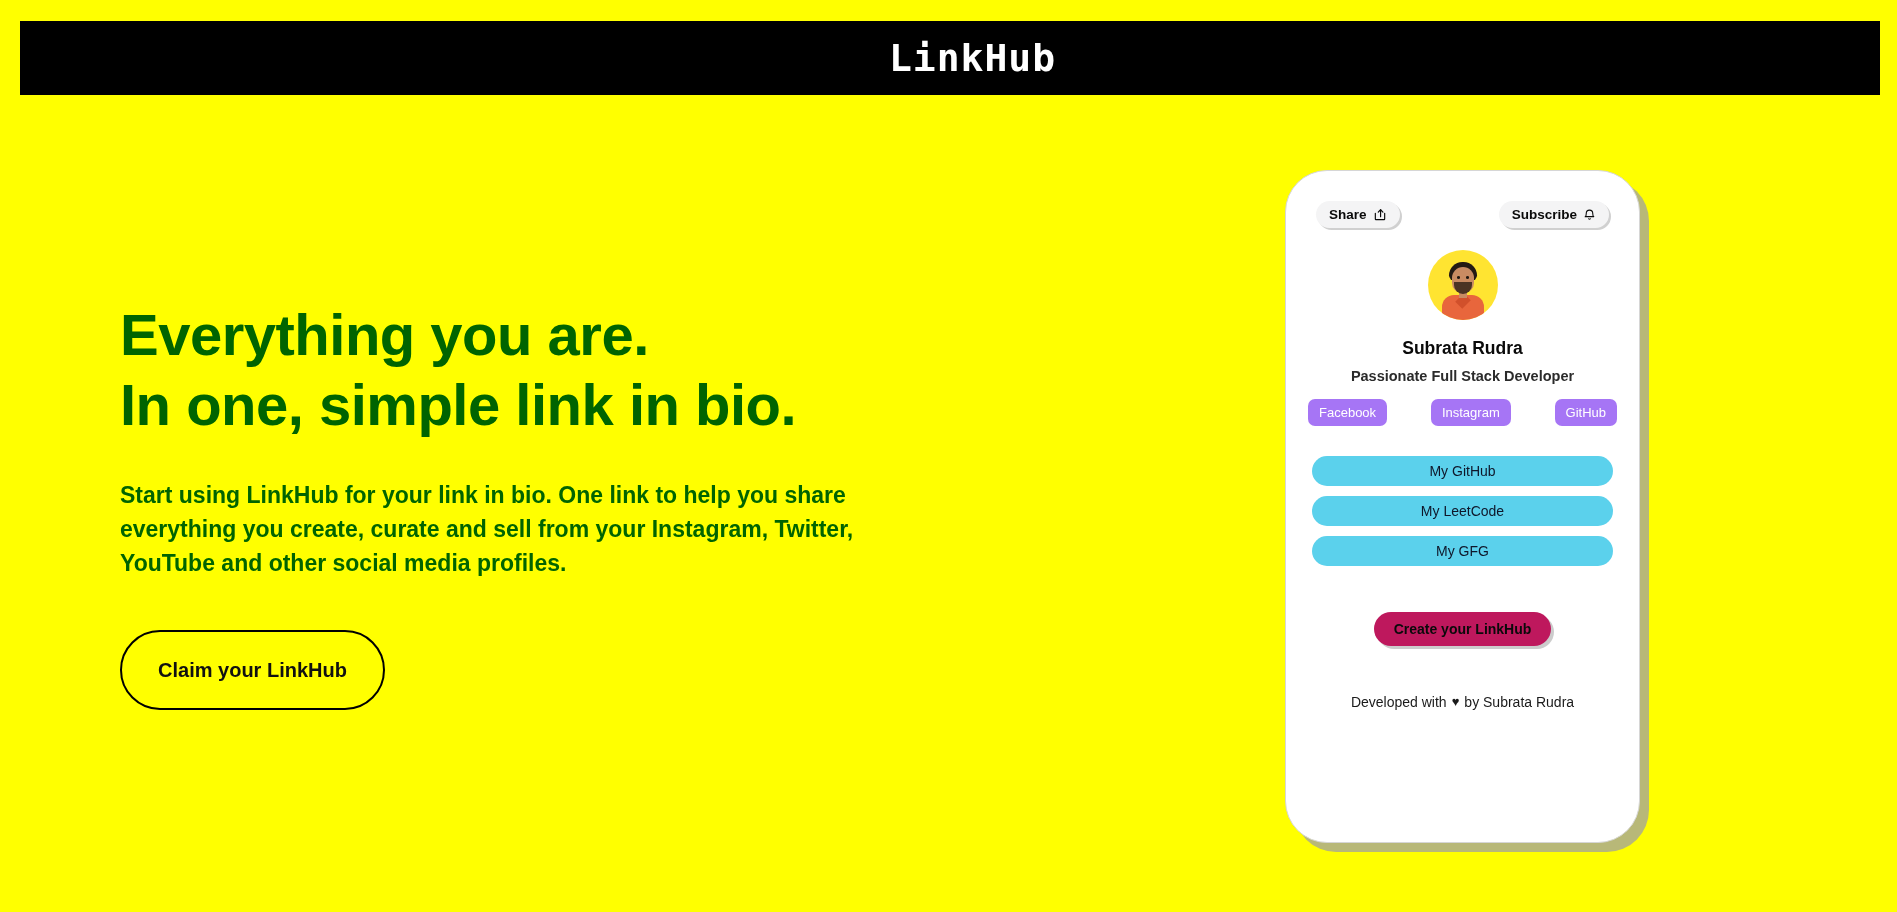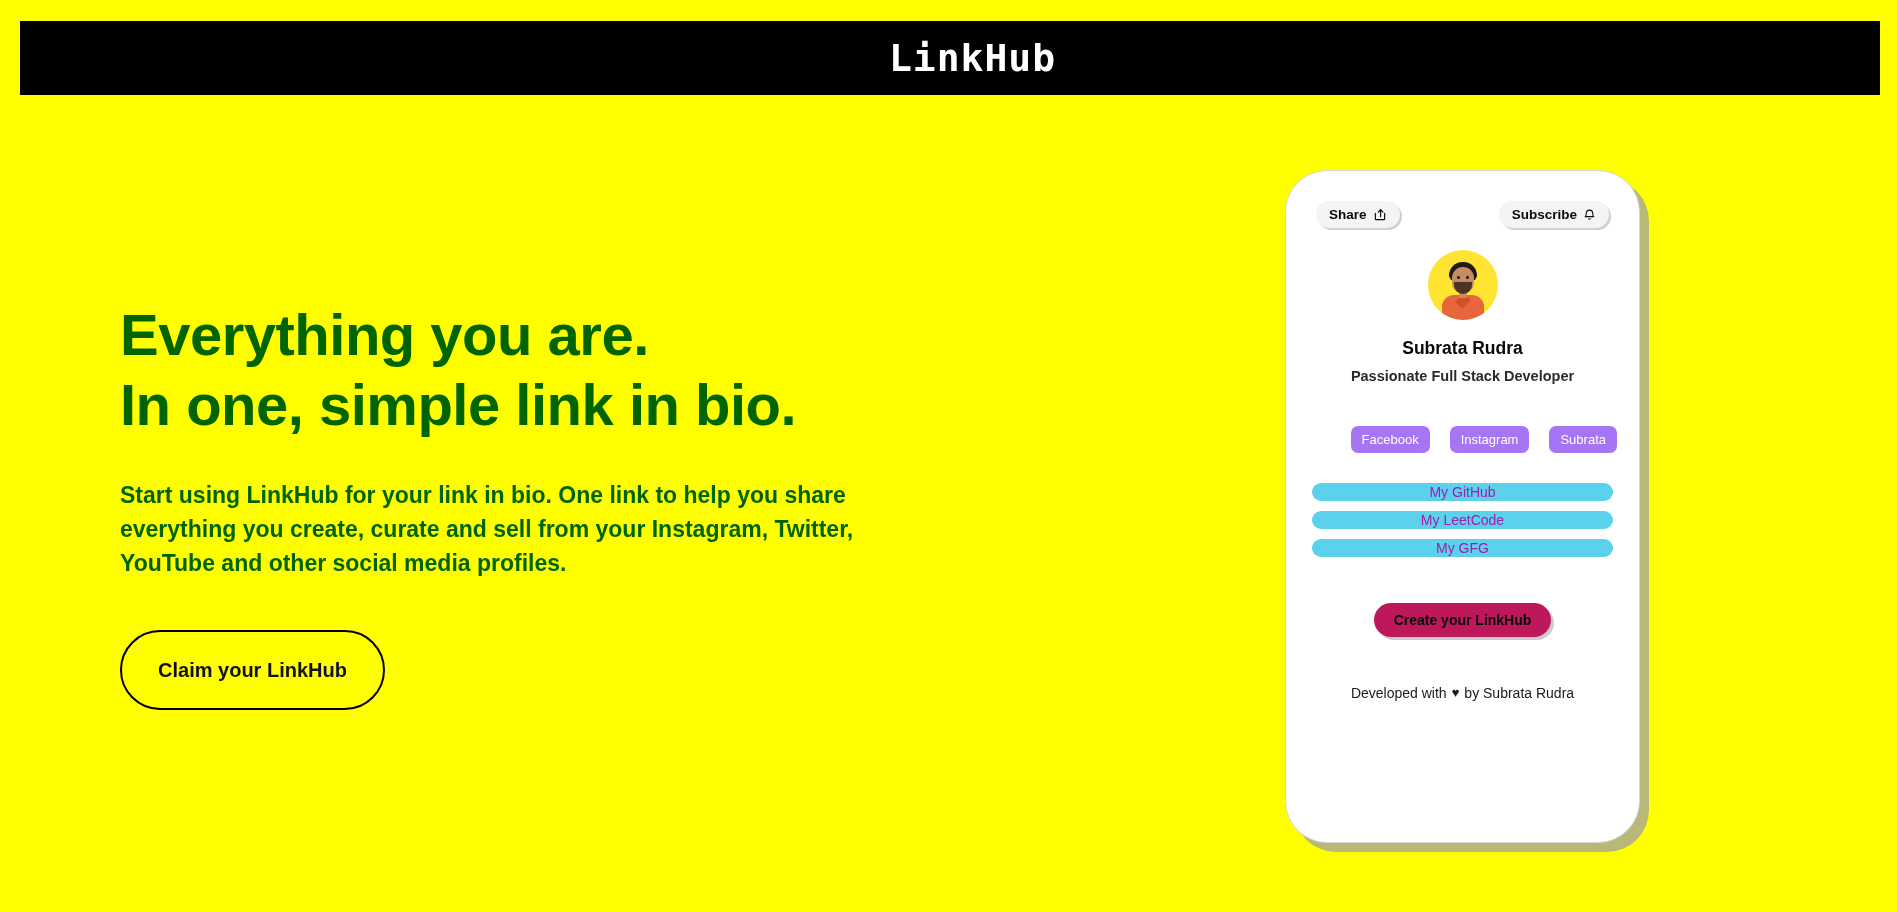--- a/index.html
+++ b/index.html
@@ -178,24 +178,24 @@
     color: #0a0a0a;
   }
   .profile-bio {
     margin-top: 9px;
     font-size: 14.5px;
     font-weight: 700;
     color: #2b2b2b;
   }
 
   .tag-row {
-    margin-top: 42px;
-    display: flex;
-    gap: 20px;
-    justify-content: flex-end;
+    margin-top: 15px;
+    display: flex;
+    gap: 12px;
+    justify-content: space-between;
     width: 100%;
   }
   .tag {
     background: #a675f5;
     color: #ffffff;
     font-size: 13px;
     border-radius: 7px;
     padding: 6px 11px;
     cursor: pointer;
     white-space: nowrap;
@@ -204,25 +204,25 @@
   .link-list {
     margin-top: 30px;
     width: 100%;
     display: flex;
     flex-direction: column;
     gap: 10px;
     padding: 0 4px;
   }
   .link-btn {
     width: 100%;
-    height: 18px;
+    height: 30px;
     background: #5bd1ec;
     border: none;
     border-radius: 16px;
-    color: #a21caf;
+    color: #0f172a;
     font-family: "Liberation Sans", sans-serif;
     font-size: 14px;
     cursor: pointer;
     display: flex;
     align-items: center;
     justify-content: center;
   }
 
   .create-btn {
     margin-top: 46px;
@@ -304,21 +304,21 @@
     <div class="av-eyeL"></div>
     <div class="av-eyeR"></div>
   </div>
 
   <div class="profile-name">Subrata Rudra</div>
   <div class="profile-bio">Passionate Full Stack Developer</div>
 
   <div class="tag-row">
     <span class="tag">Facebook</span>
     <span class="tag">Instagram</span>
-    <span class="tag">Subrata</span>
+    <span class="tag">GitHub</span>
   </div>
 
   <div class="link-list">
     <button class="link-btn">My GitHub</button>
     <button class="link-btn">My LeetCode</button>
     <button class="link-btn">My GFG</button>
   </div>
 
   <button class="create-btn">Create your LinkHub</button>
 

